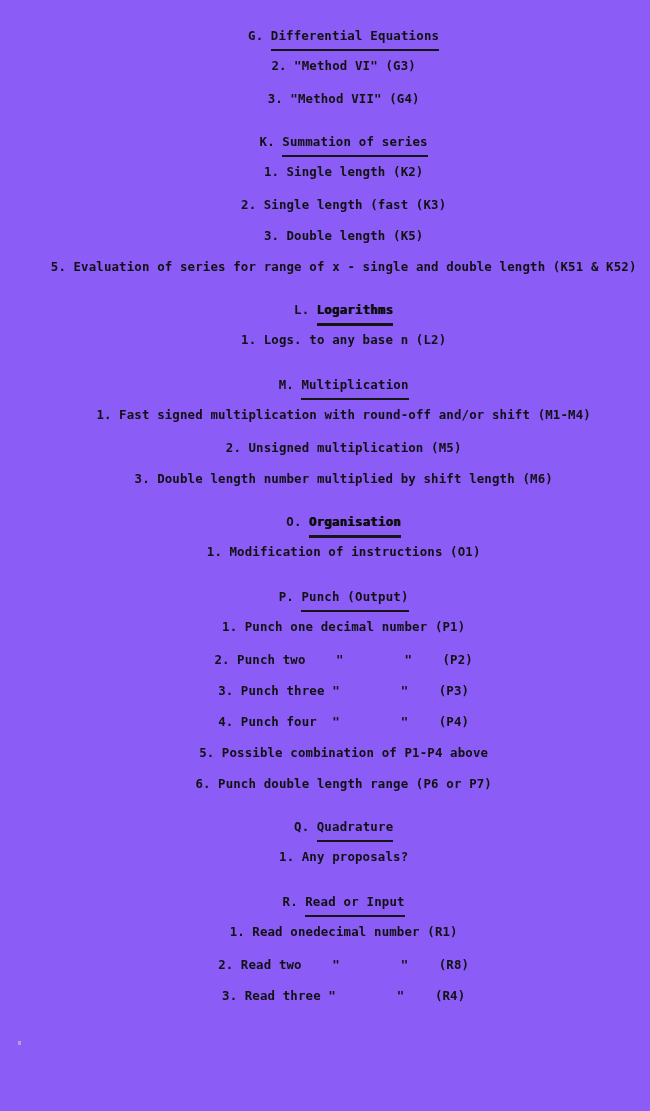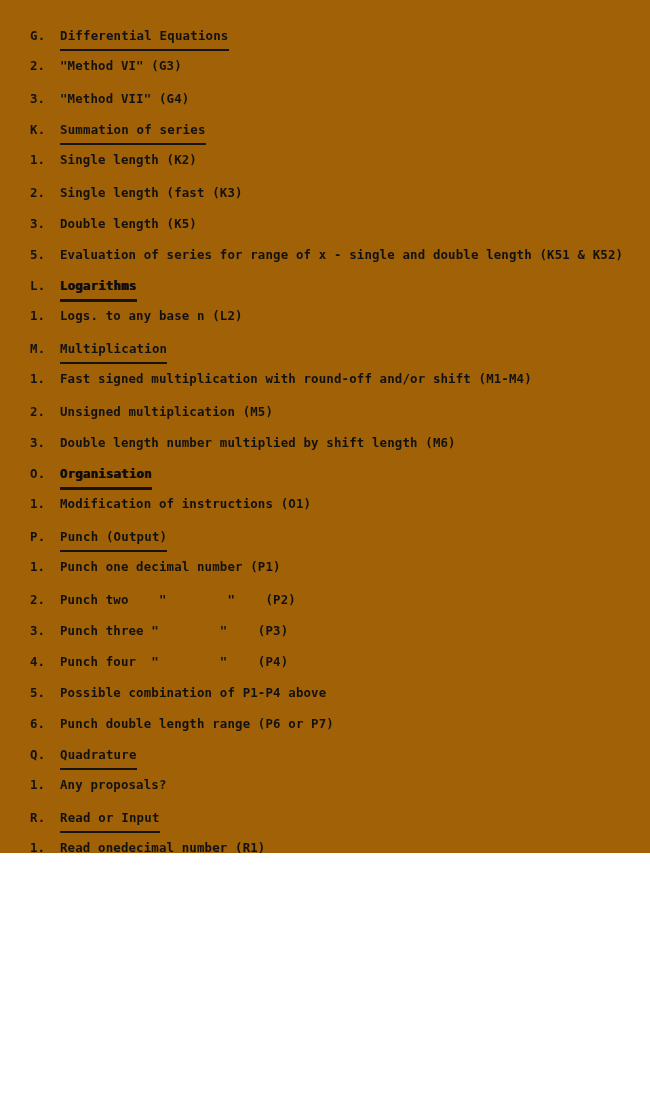--- a/index.html
+++ b/index.html
@@ -7,23 +7,24 @@
     margin: 0;
     padding: 0;
     background: #ffffff;
   }
   body {
     font-family: "DejaVu Sans Mono", "Liberation Mono", monospace;
   }
   .page {
     position: relative;
     width: 650px;
-    height: 853px;
-    background: #a16207;
+    height: 1111px;
+    background: #8b5cf6;
     overflow: hidden;
+    text-align: center;
   }
   
   .scan-speck {
     position: absolute;
     left: 18px;
     top: 1041px;
     width: 3px;
     height: 4px;
     background: #b9b9b9;
     opacity: 0.75;
@@ -33,21 +34,21 @@
     left: 0;
     top: 0;
     width: 650px;
   }
   .section {
     margin: 0;
     padding: 0;
   }
   
   .section + .section {
-    margin-top: 2px;
+    margin-top: 14px;
   }
   .sec-heading {
     display: block;
     position: relative;
     height: 27px;
     line-height: 27px;
     white-space: pre;
     font-size: 12.4px;
     font-weight: bold;
     letter-spacing: 0.2px;

